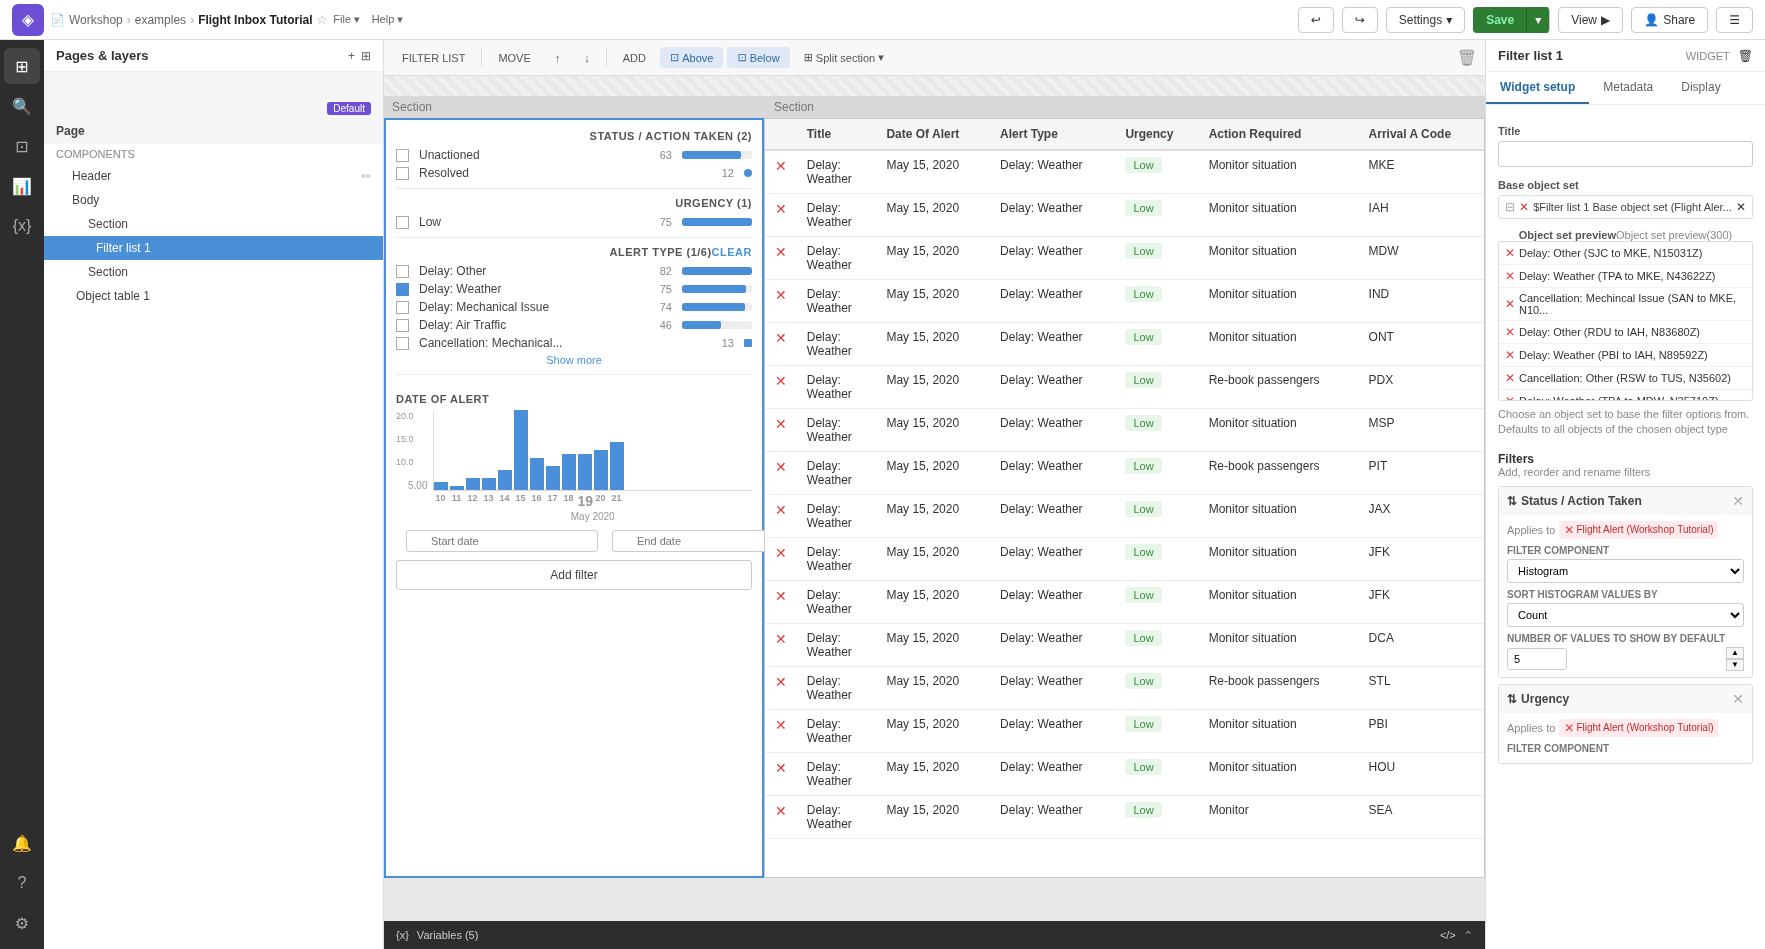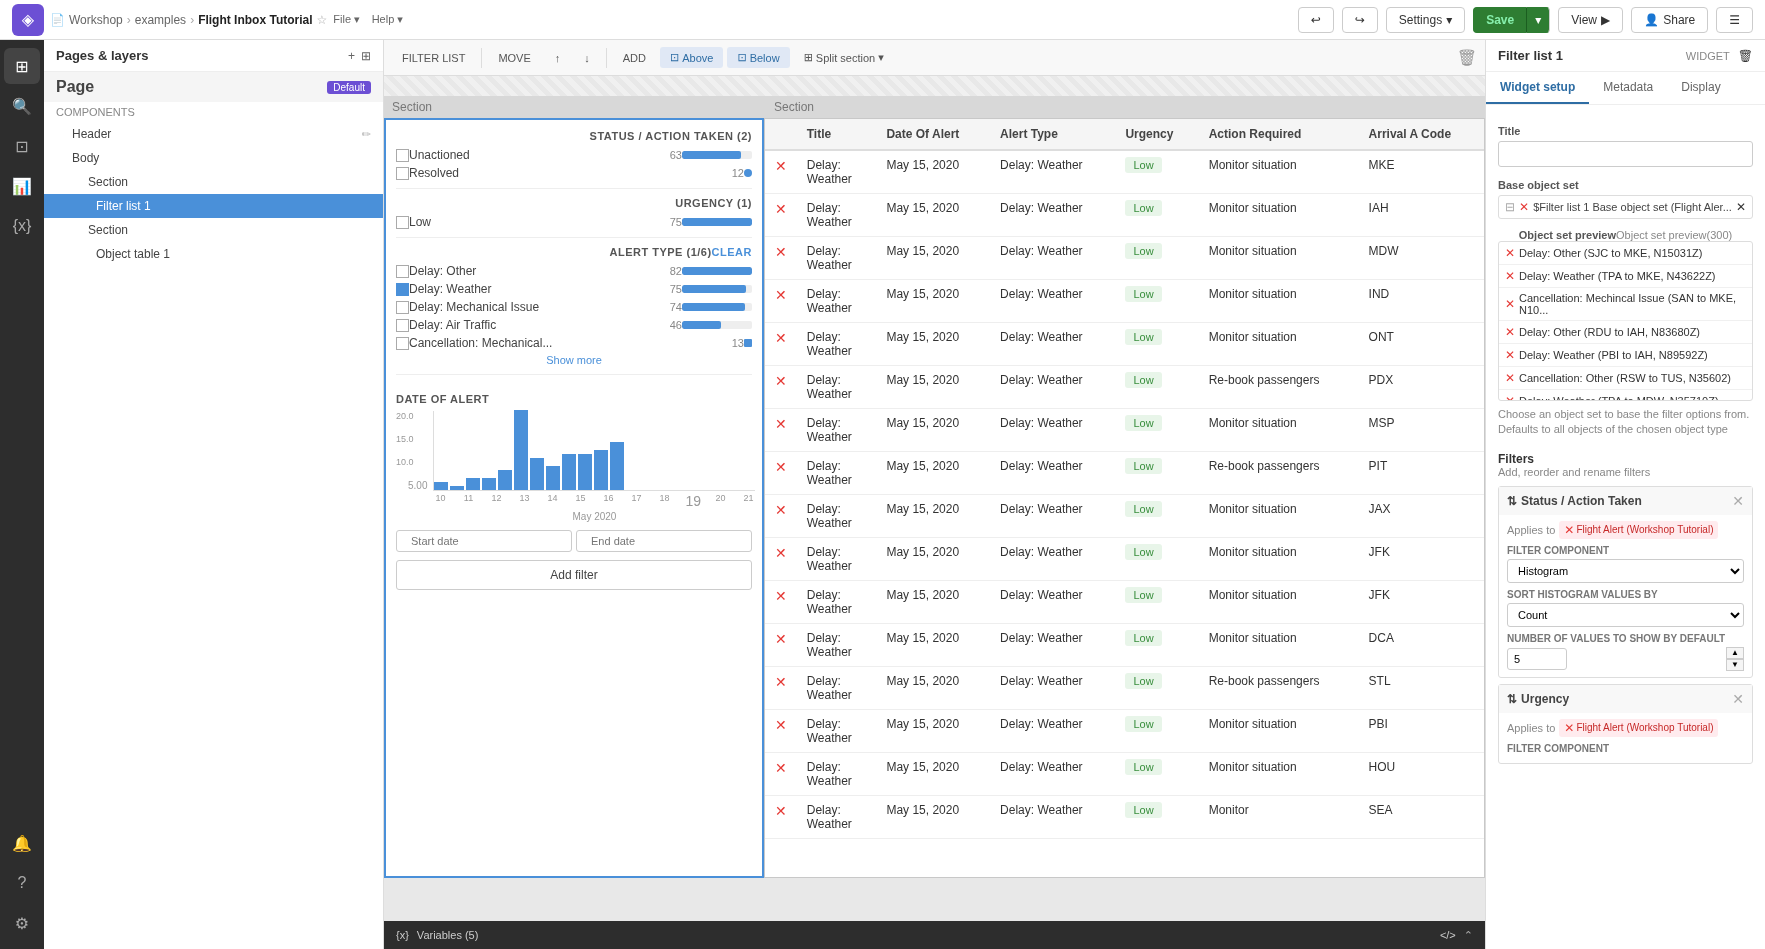--- a/index.html
+++ b/index.html
@@ -32,21 +32,21 @@
     .icon-sidebar-item { width: 36px; height: 36px; display: flex; align-items: center; justify-content: center; border-radius: 6px; color: #aaa; cursor: pointer; font-size: 16px; }
     .icon-sidebar-item:hover, .icon-sidebar-item.active { background: #444; color: #fff; }
     .icon-sidebar-bottom { margin-top: auto; margin-bottom: 8px; display: flex; flex-direction: column; gap: 4px; align-items: center; }
 
     
     .layers-panel { width: 340px; background: #fff; border-right: 1px solid #ddd; display: flex; flex-direction: column; }
     .layers-header { display: flex; align-items: center; justify-content: space-between; padding: 8px 12px; border-bottom: 1px solid #eee; }
     .layers-title { font-weight: 600; font-size: 13px; }
     .layers-header-actions { display: flex; gap: 6px; color: #666; }
     .page-section { padding: 6px 12px; background: #f5f5f5; display: flex; align-items: center; justify-content: space-between; }
-    .page-label { font-weight: 600; font-size: 16px; color: #444; }
+    .page-label { font-weight: 600; font-size: 12px; color: #444; margin-top: 46px; }
     .page-badge { background: #6c4fd4; color: white; padding: 1px 6px; border-radius: 3px; font-size: 10px; }
     .page-components { font-size: 11px; color: #888; padding: 4px 12px; }
     .layer-item { padding: 5px 12px; cursor: pointer; color: #444; font-size: 12px; display: flex; align-items: center; gap: 6px; }
     .layer-item.active { background: #4a90d9; color: white; }
     .layer-item.indent { padding-left: 28px; }
     .layer-item.indent2 { padding-left: 44px; }
     .header-item { display: flex; align-items: center; justify-content: space-between; gap: 17px; }
     .header-edit { color: #aaa; font-size: 11px; }
 
     
@@ -62,36 +62,36 @@
 
     
     .sections-row { display: flex; gap: 0; min-height: 760px; }
     .section-box { border: 1px solid #c8c8c8; background: #fff; }
     .section-left { width: 380px; min-width: 380px; }
     .section-right { flex: 1; }
 
     
     .filter-list { padding: 10px; }
     .filter-section-title { font-size: 11px; font-weight: 700; color: #555; text-transform: uppercase; letter-spacing: 0.5px; margin-bottom: 6px; display: flex; justify-content: flex-end; }
-    .filter-row { display: flex; align-items: center; gap: 0; margin-bottom: 4px; }
+    .filter-row { display: flex; align-items: center; gap: 10px; margin-bottom: 4px; }
     .filter-checkbox { width: 13px; height: 13px; border: 1px solid #aaa; background: white; cursor: pointer; flex-shrink: 0; }
     .filter-checkbox.checked { background: #4a90d9; border-color: #4a90d9; }
     .filter-label { flex: 1; font-size: 12px; color: #444; }
     .filter-count { font-size: 11px; color: #888; min-width: 20px; text-align: right; }
     .filter-bar-container { flex: 1; max-width: 70px; height: 8px; background: #eee; border-radius: 2px; overflow: hidden; }
     .filter-bar { height: 100%; background: #4a90d9; border-radius: 2px; }
     .show-more { text-align: center; color: #4a90d9; font-size: 11px; cursor: pointer; margin-top: 4px; }
     .filter-divider { border: none; border-top: 1px solid #eee; margin: 8px 0; }
     .clear-btn { color: #4a90d9; font-size: 11px; cursor: pointer; }
 
     
     .histogram-section { padding: 0 10px 10px; }
     .histogram-title { font-size: 11px; font-weight: 700; color: #555; text-transform: uppercase; letter-spacing: 0.5px; margin-bottom: 6px; }
     .date-inputs { display: flex; gap: 4px; margin-top: 8px; }
-    .date-input { flex: 1; border: 1px solid #ccc; padding: 4px 14px; font-size: 11px; color: #aaa; border-radius: 3px; }
+    .date-input { flex: 1; border: 1px solid #ccc; padding: 4px 24px; font-size: 11px; color: #aaa; border-radius: 3px; margin-left: 10px; }
     .add-filter-btn { width: 100%; padding: 7px; border: 1px solid #ccc; background: white; color: #444; font-size: 12px; border-radius: 3px; cursor: pointer; margin-top: 8px; }
 
     
     .data-table { width: 100%; border-collapse: collapse; font-size: 12px; }
     .data-table th { background: #f5f5f5; border-bottom: 2px solid #ddd; padding: 8px 10px; text-align: left; font-weight: 600; color: #444; white-space: nowrap; }
     .data-table td { padding: 7px 10px; border-bottom: 1px solid #eee; color: #333; vertical-align: top; }
     .status-icon { color: #e53935; font-size: 14px; }
     .urgency-badge { padding: 2px 8px; border-radius: 3px; font-size: 11px; }
     .urgency-low { background: #e8f5e9; color: #388e3c; }
     .table-container { overflow: auto; max-height: 760px; }
@@ -221,21 +221,21 @@
     </div>
     <div class="layer-item indent2">
       <span>Section</span>
     </div>
     <div class="layer-item active indent" style="padding-left:52px">
       <span>Filter list 1</span>
     </div>
     <div class="layer-item indent2">
       <span>Section</span>
     </div>
-    <div class="layer-item indent" style="padding-left:52px">
+    <div class="layer-item indent" style="padding-left:32px">
       <span>Object table 1</span>
     </div>
   </div>
 
   <div class="content-area">
 
     <div class="toolbar">
       <button class="toolbar-btn">FILTER LIST</button>
       <div class="toolbar-sep"></div>
       <button class="toolbar-btn">MOVE</button>
@@ -369,21 +369,21 @@
                   <div style="background:#4a90d9; width:14px; height:12px;"></div>
                   <div style="background:#4a90d9; width:14px; height:20px;"></div>
                   <div style="background:#4a90d9; width:14px; height:80px;"></div>
                   <div style="background:#4a90d9; width:14px; height:32px;"></div>
                   <div style="background:#4a90d9; width:14px; height:24px;"></div>
                   <div style="background:#4a90d9; width:14px; height:36px;"></div>
                   <div style="background:#4a90d9; width:14px; height:36px;"></div>
                   <div style="background:#4a90d9; width:14px; height:40px;"></div>
                   <div style="background:#4a90d9; width:14px; height:48px;"></div>
                 </div>
-                <div style="display:flex; gap:14px; padding-top:2px;">
+                <div style="display:flex; gap:2px; padding-top:2px;font-weight:bold;">
                   <span style="font-size:9px; color:#999; width:14px; text-align:center;">10</span>
                   <span style="font-size:9px; color:#999; width:14px; text-align:center;">11</span>
                   <span style="font-size:9px; color:#999; width:14px; text-align:center;">12</span>
                   <span style="font-size:9px; color:#999; width:14px; text-align:center;">13</span>
                   <span style="font-size:9px; color:#999; width:14px; text-align:center;">14</span>
                   <span style="font-size:9px; color:#999; width:14px; text-align:center;">15</span>
                   <span style="font-size:9px; color:#999; width:14px; text-align:center;">16</span>
                   <span style="font-size:9px; color:#999; width:14px; text-align:center;">17</span>
                   <span style="font-size:9px; color:#999; width:14px; text-align:center;">18</span>
                   <span style="font-size:14px; color:#999; width:14px; text-align:center;">19</span>

